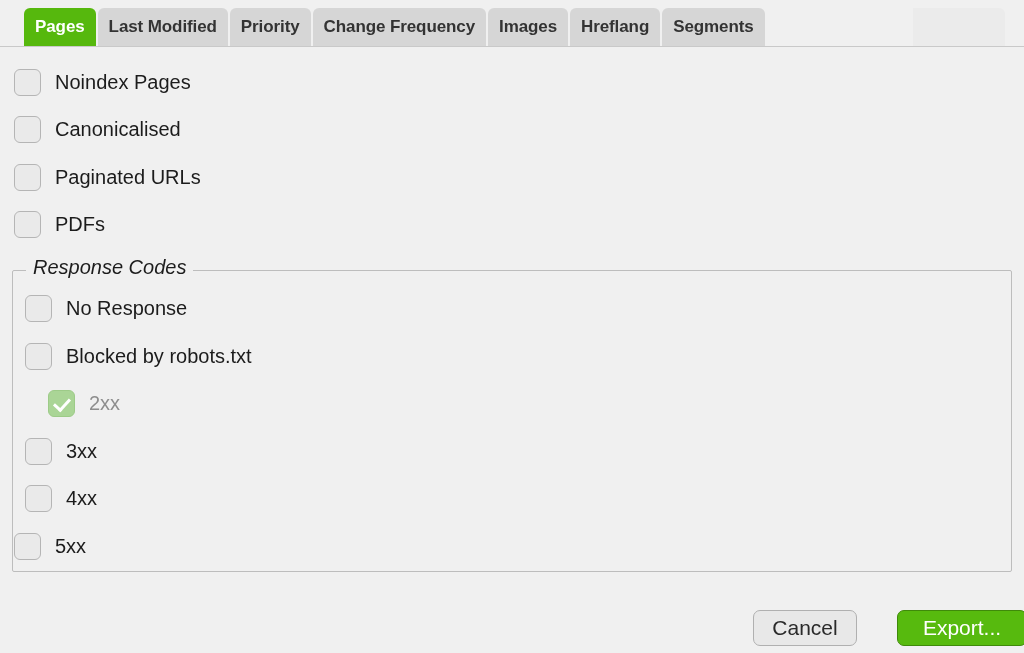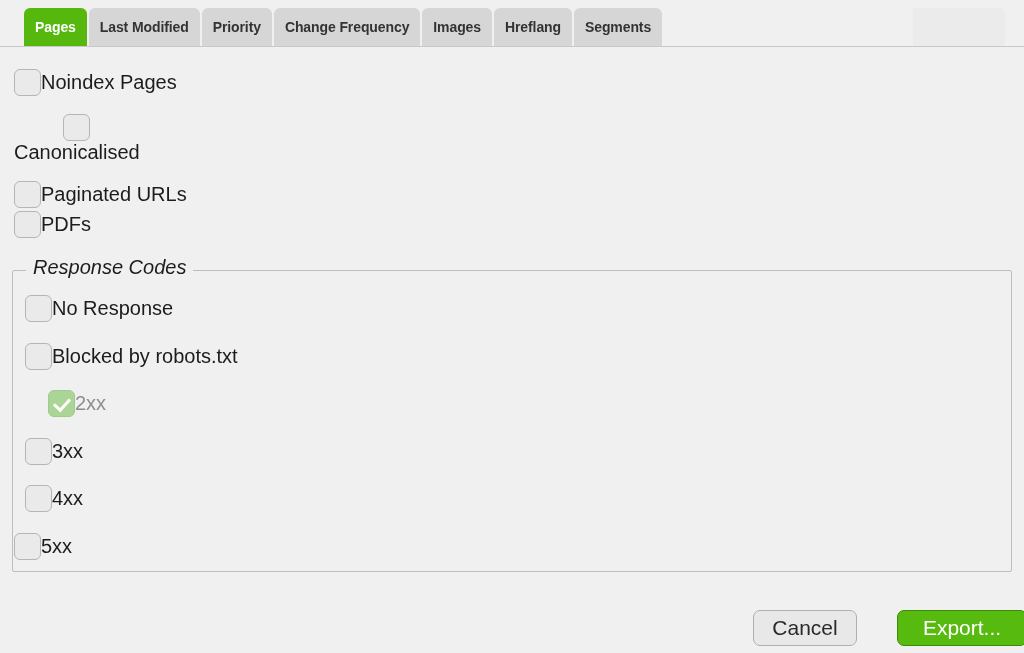--- a/index.html
+++ b/index.html
@@ -43,21 +43,21 @@
   }
   .tab {
     height: 38px;
     display: flex;
     align-items: center;
     justify-content: center;
     padding: 8px 11px;
     border-radius: 6px 6px 0 0;
     background: #d6d6d6;
     color: #333333;
-    font-size: 14px;
+    font-size: 17px;
     font-weight: bold;
     white-space: nowrap;
     box-sizing: border-box;
     letter-spacing: -0.1px;
   }
   .tab.active {
     background: #56b80d;
     color: #ffffff;
   }
   .tab-filler {
@@ -68,20 +68,21 @@
     height: 38px;
     background: #ebebeb;
     border-radius: 0 6px 0 0;
   }
 
   
   .check-row {
     position: absolute;
     display: flex;
     align-items: center;
+    gap: 14px;
     height: 30px;
   }
   .cbox {
     width: 27px;
     height: 27px;
     border-radius: 6px;
     background: #eaeaea;
     border: 1px solid #b5b5b5;
     box-sizing: border-box;
     flex: none;
@@ -193,26 +194,26 @@
   </div>
   <div class="tab-filler"></div>
   <div class="tabstrip-underline"></div>
 </div>
 
 <div class="check-row" style="left:14px; top:67px;">
   <span class="cbox"></span>
   <span class="check-label">Noindex Pages</span>
 </div>
 
-<div class="check-row" style="left:14px; top:114px;flex-direction:column;">
+<div class="check-row" style="left:14px; top:114px;">
   <span class="cbox"></span>
   <span class="check-label">Canonicalised</span>
 </div>
 
-<div class="check-row" style="left:14px; top:162px;margin-top:17px;">
+<div class="check-row" style="left:14px; top:162px;">
   <span class="cbox"></span>
   <span class="check-label">Paginated URLs</span>
 </div>
 
 <div class="check-row" style="left:14px; top:209px;">
   <span class="cbox"></span>
   <span class="check-label">PDFs</span>
 </div>
 
 <div class="groupbox"></div>

